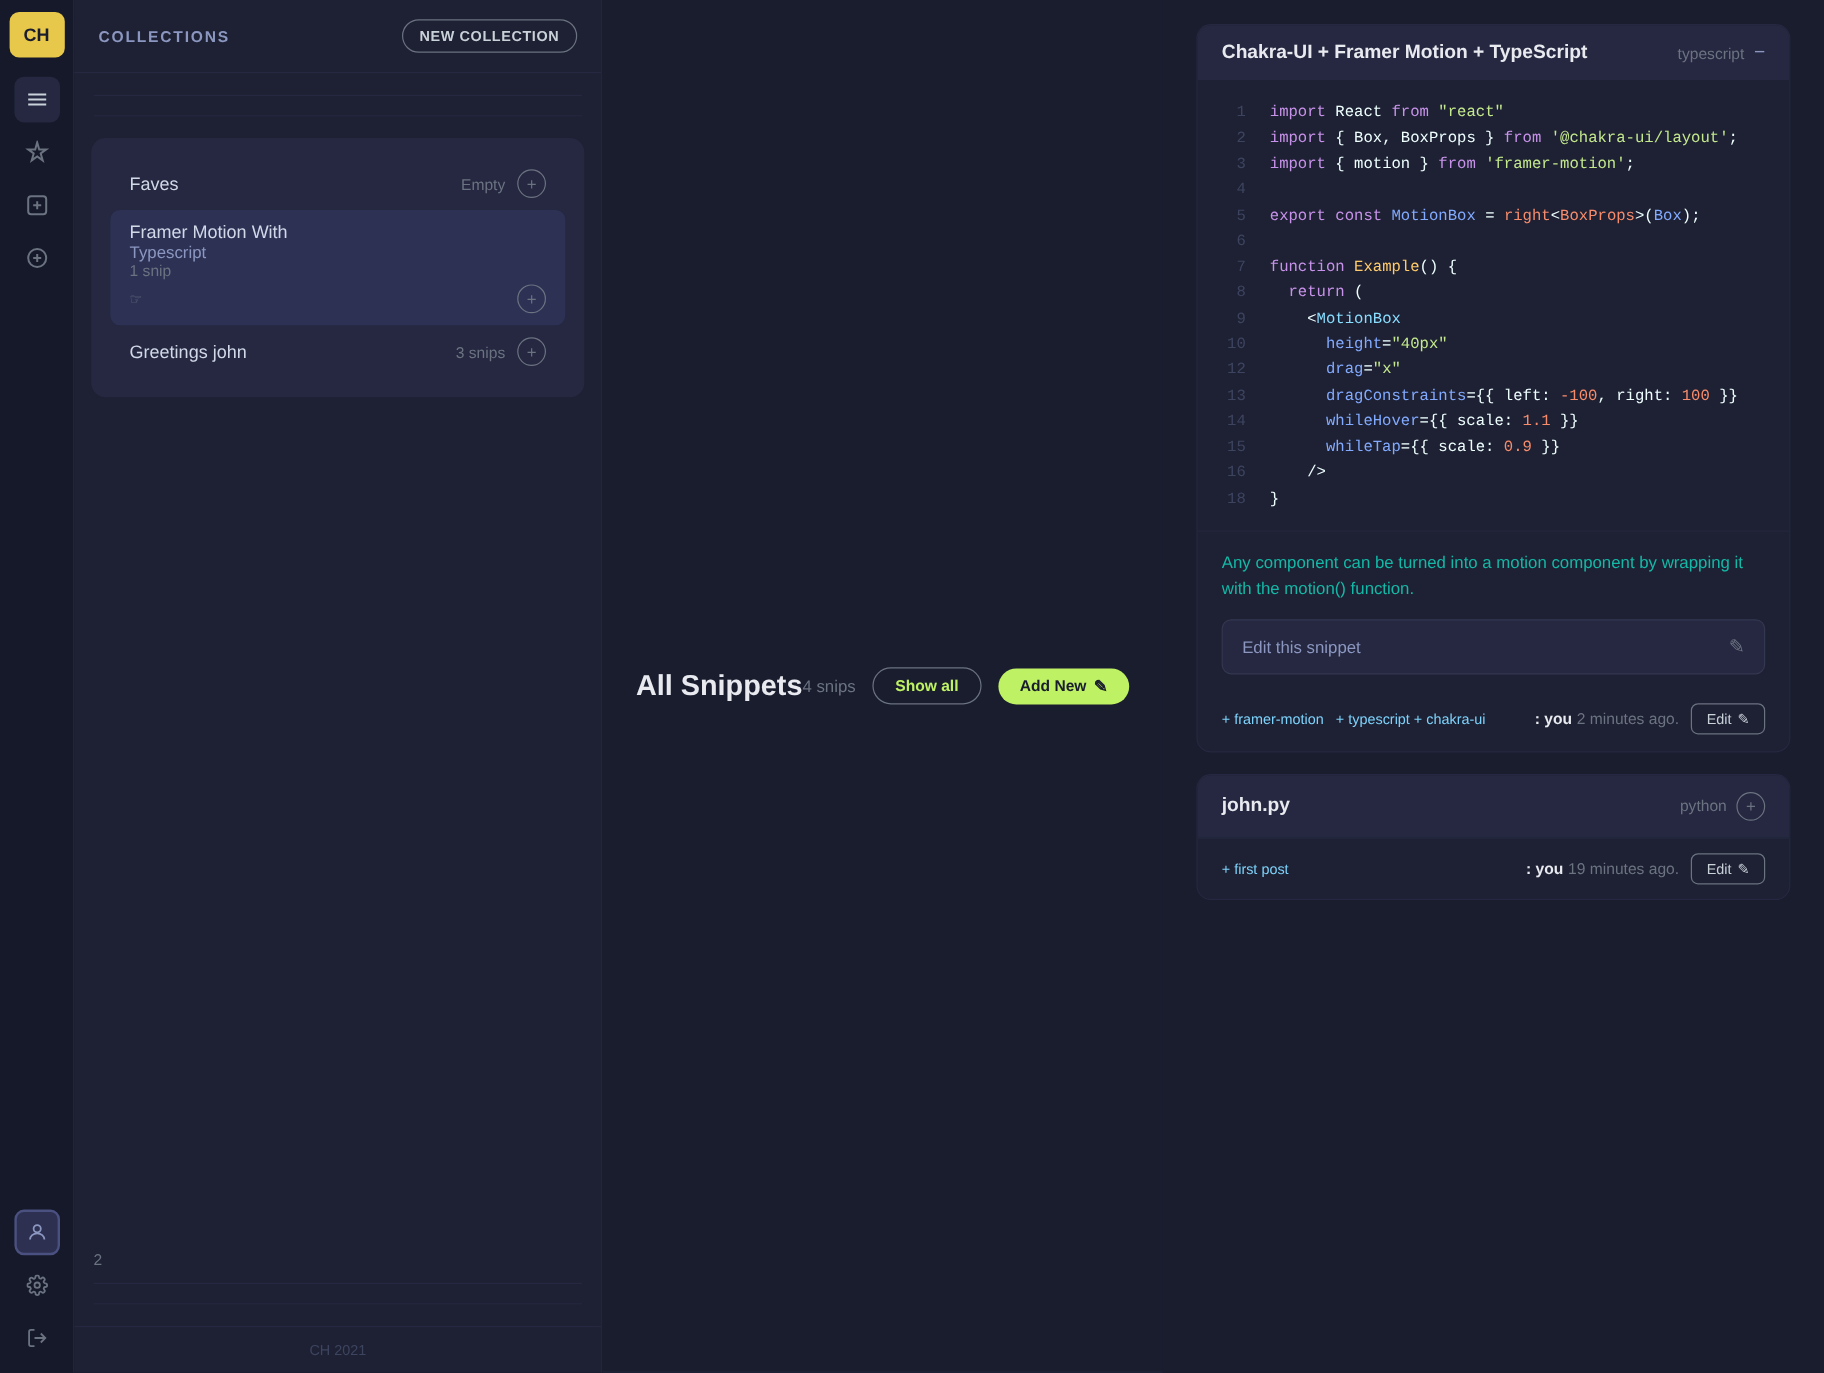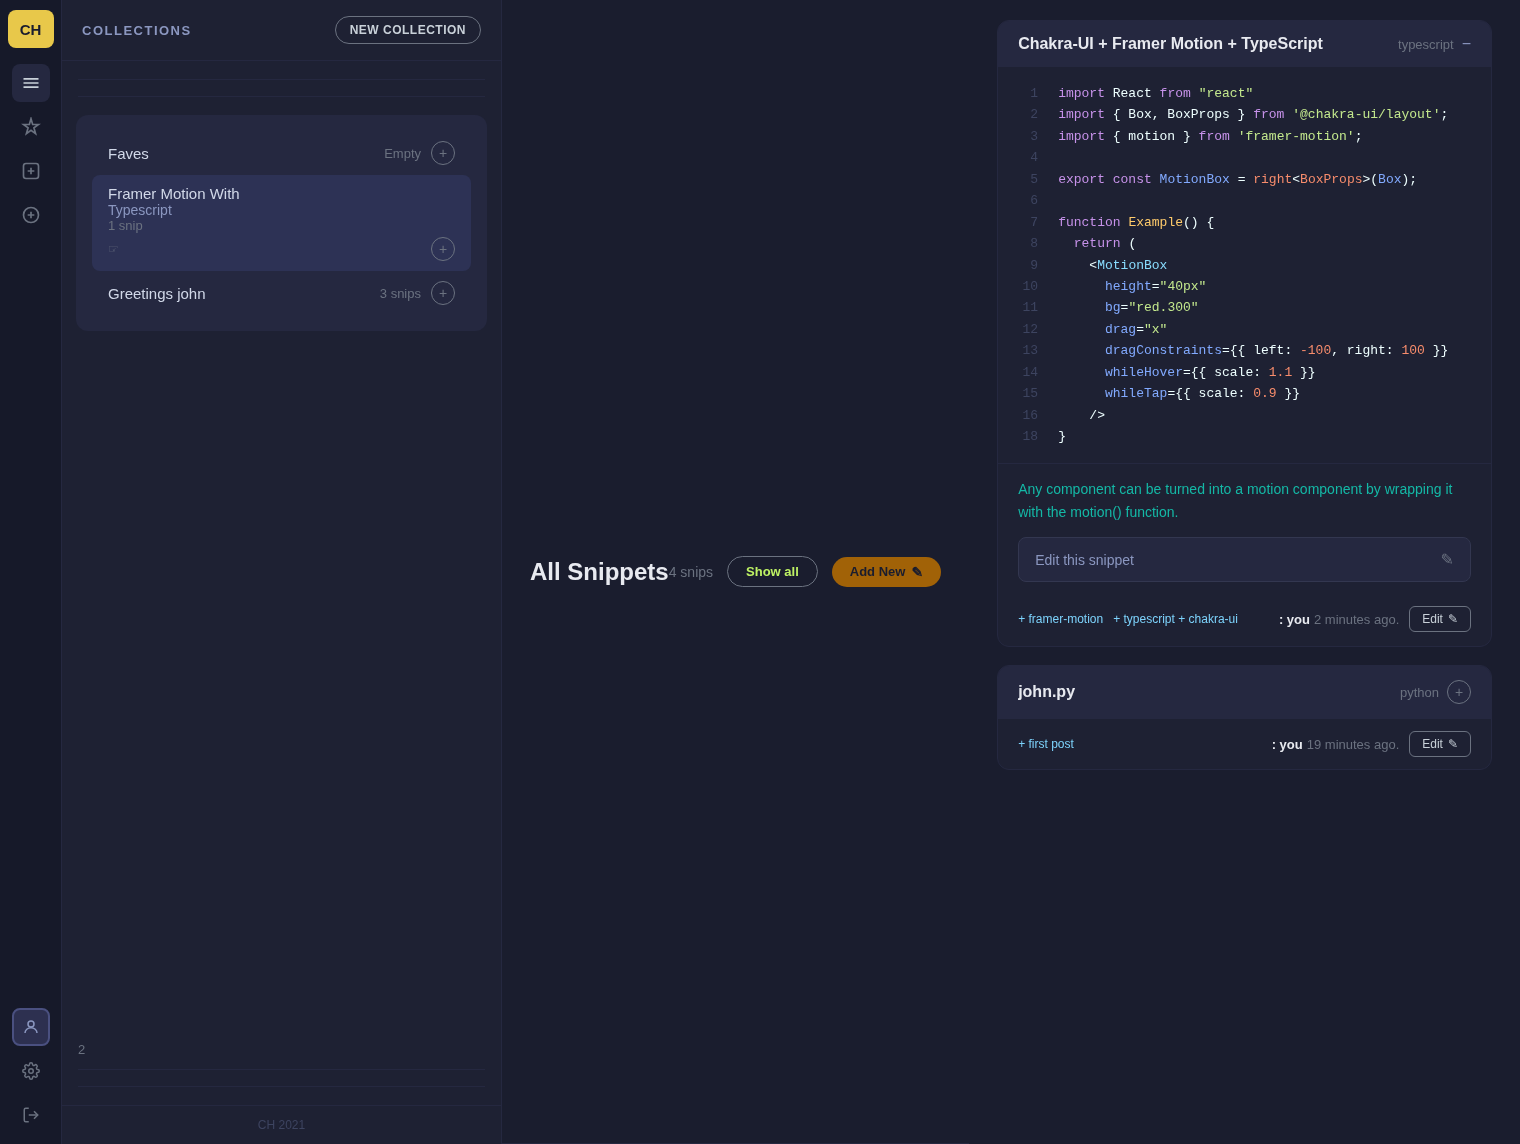--- a/index.html
+++ b/index.html
@@ -252,21 +252,21 @@
       border: 1.5px solid #6b7280;
       background: transparent;
       color: #bef264;
       font-size: 13px;
       font-weight: 700;
       padding: 7px 18px;
       border-radius: 20px;
       cursor: pointer;
     }
     .add-new-btn {
-      background: #a16207;
+      background: #bef264;
       color: #1a1d2e;
       font-size: 13px;
       font-weight: 700;
       padding: 7px 18px;
       border-radius: 20px;
       border: none;
       cursor: pointer;
       display: flex;
       align-items: center;
       gap: 6px;
@@ -596,24 +596,20 @@
           </div>
         <div class="code-line">
             <span class="line-num">9</span>
             <span class="line-code">    <span class="c-white">&lt;</span><span class="c-teal">MotionBox</span></span>
           </div>
         <div class="code-line">
             <span class="line-num">10</span>
             <span class="line-code">      <span class="c-blue">height</span><span class="c-white">=</span><span class="c-string">"40px"</span></span>
           </div>
         <div class="code-line">
-            <span class="line-num">11</span>
-            <span class="line-code">      <span class="c-blue">bg</span><span class="c-white">=</span><span class="c-string">"red.300"</span></span>
-          </div>
-        <div class="code-line">
             <span class="line-num">12</span>
             <span class="line-code">      <span class="c-blue">drag</span><span class="c-white">=</span><span class="c-string">"x"</span></span>
           </div>
         <div class="code-line">
             <span class="line-num">13</span>
             <span class="line-code">      <span class="c-blue">dragConstraints</span><span class="c-white">={{ left: </span><span class="c-orange">-100</span><span class="c-white">, right: </span><span class="c-orange">100</span><span class="c-white"> }}</span></span>
           </div>
         <div class="code-line">
             <span class="line-num">14</span>
             <span class="line-code">      <span class="c-blue">whileHover</span><span class="c-white">={{ scale: </span><span class="c-orange">1.1</span><span class="c-white"> }}</span></span>

